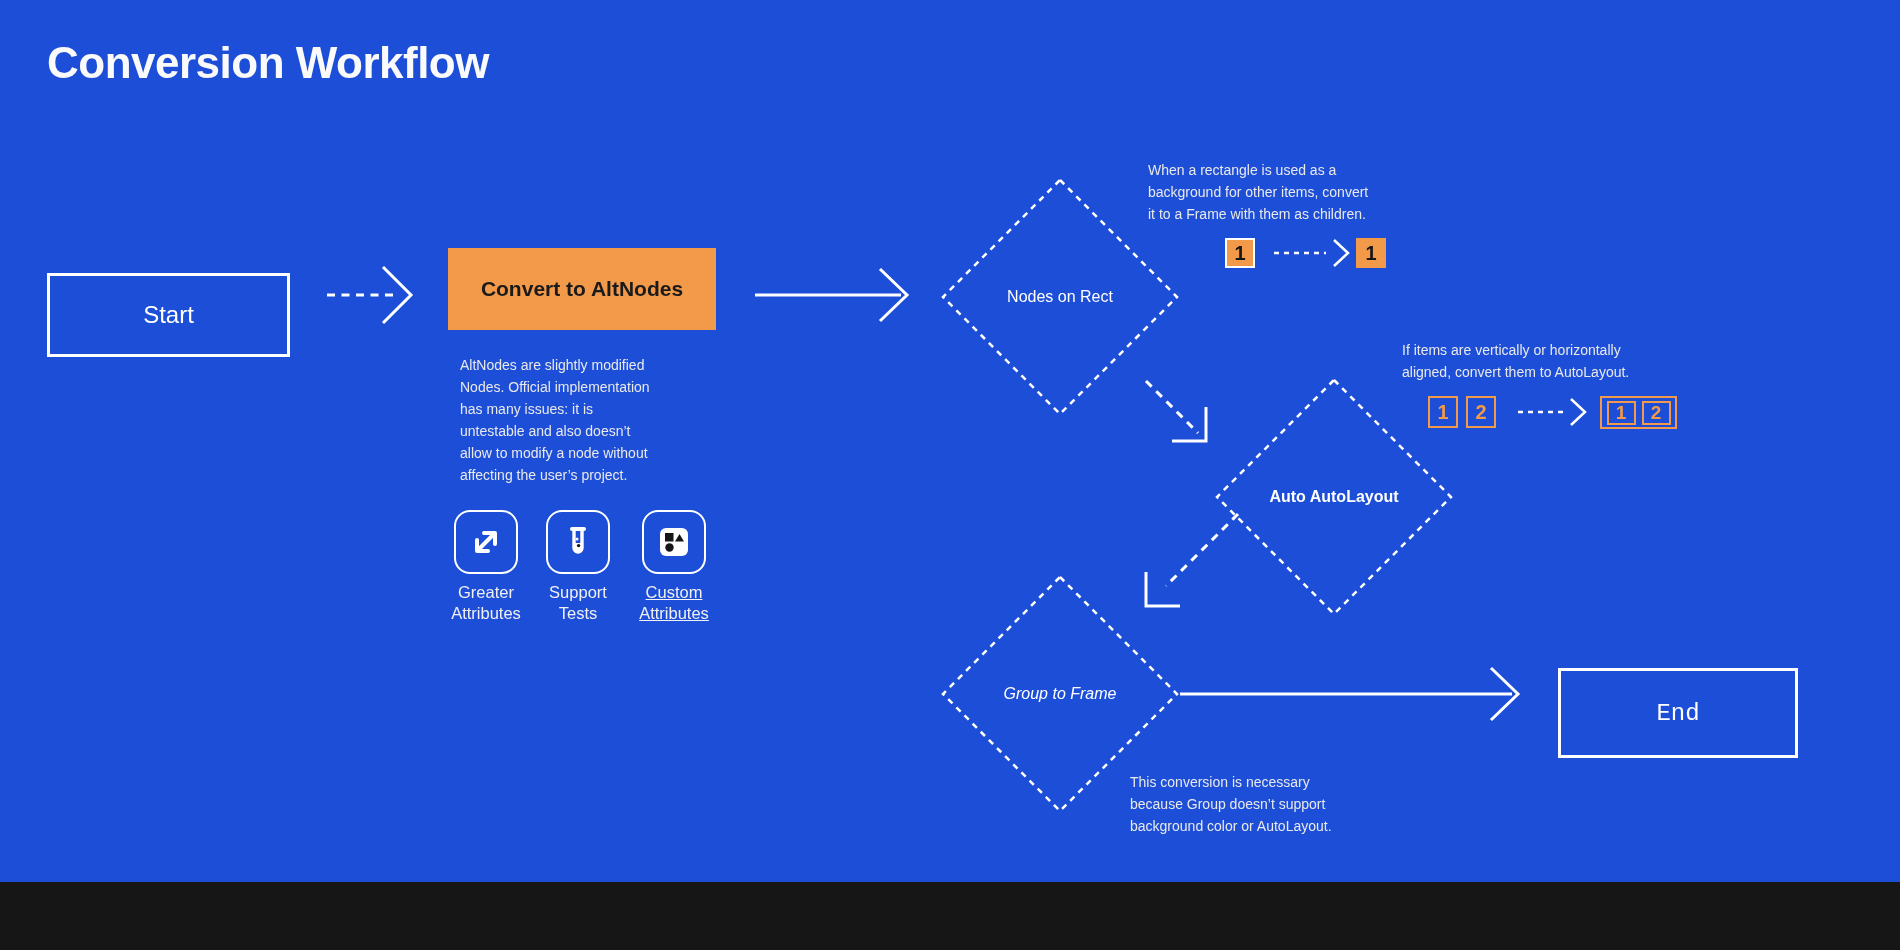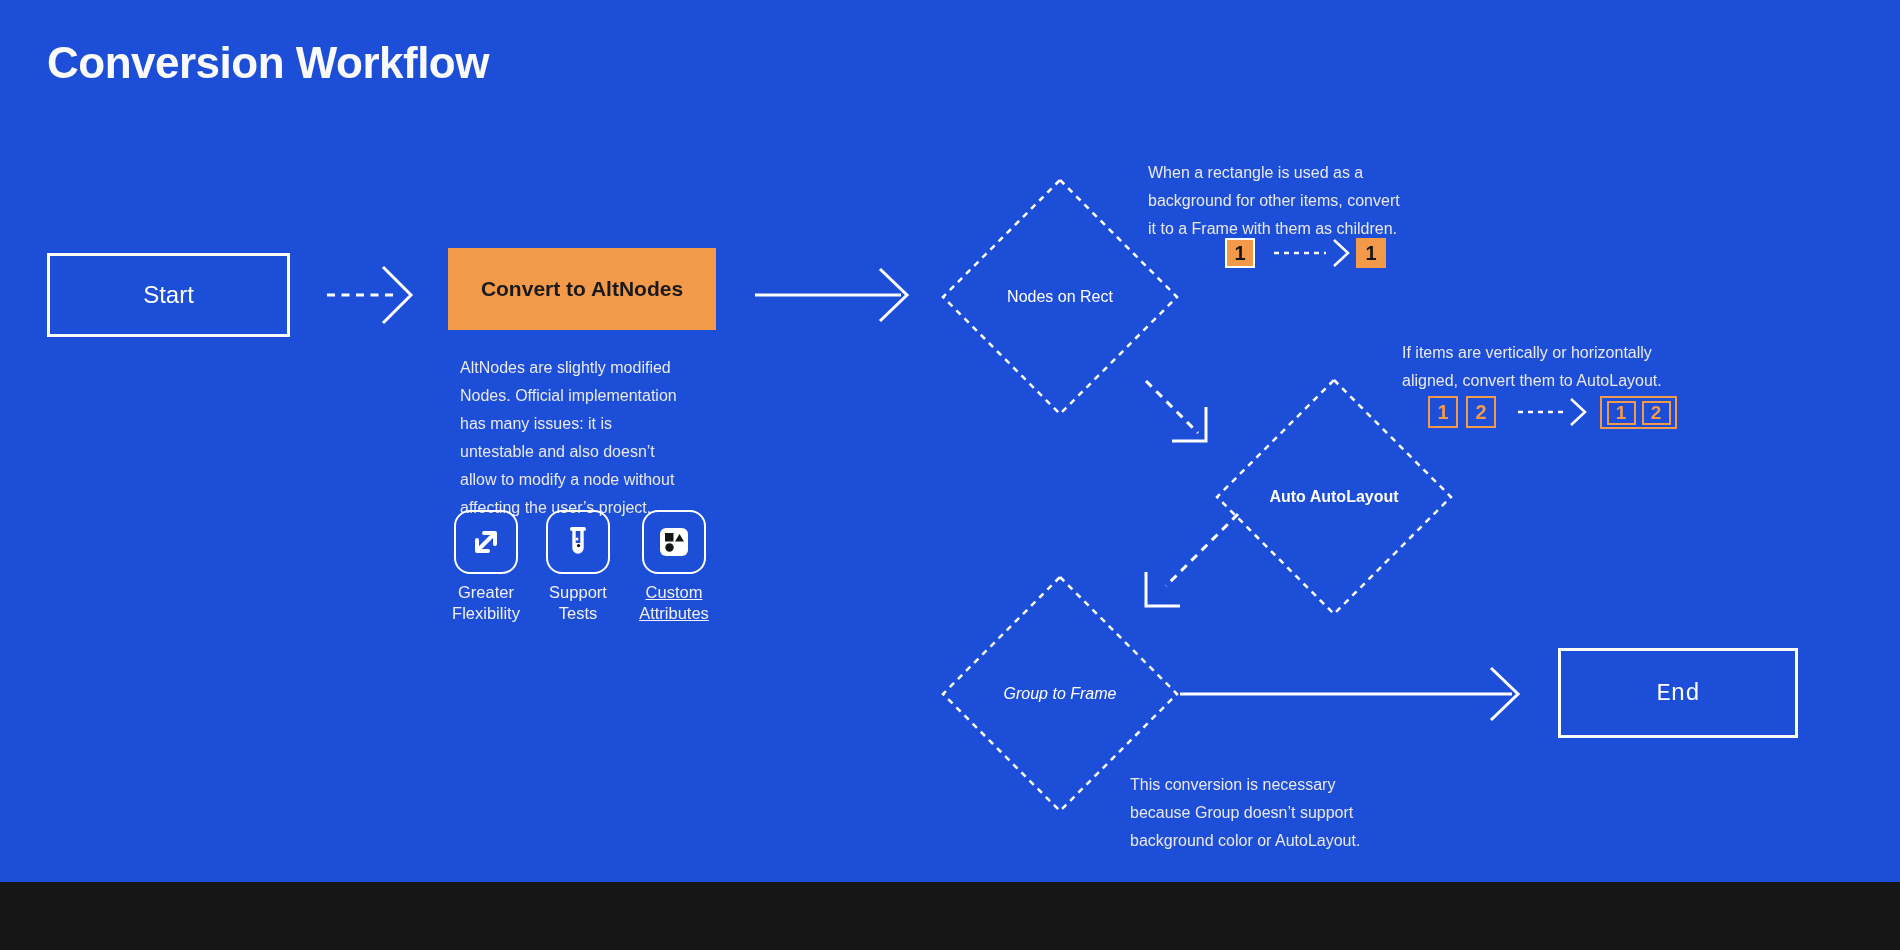--- a/index.html
+++ b/index.html
@@ -18,36 +18,36 @@
     position: absolute; left: 47px; top: 38px;
     font-size: 44px; font-weight: 800; letter-spacing: -0.5px;
     color: #FAFAFA; margin: 0; white-space: nowrap;
   }
 
   .term-box {
     position: absolute;
     border: 3px solid #FFFFFF;
     display: flex; align-items: center; justify-content: center;
     font-size: 24px; color: #FFFFFF; box-sizing: border-box;
-    background: transparent; white-space: nowrap;
+    background: transparent; white-space: nowrap; margin-top: 20px;
   }
   .process-box {
     position: absolute;
     background: var(--accent);
     display: flex; align-items: center; justify-content: center;
     font-size: 21px; font-weight: 600; color: #1A1A1A;
     box-sizing: border-box; white-space: nowrap;
   }
   .diamond-label {
     position: absolute; transform: translate(-50%, -50%);
     font-size: 16px; color: #FFFFFF; white-space: nowrap;
   }
   .note {
     position: absolute;
-    font-size: 16px; line-height: 28px; color: #E9E9E9;
+    font-size: 14px; line-height: 22px; color: #E9E9E9;
     white-space: pre-line;
   }
   .feature { position: absolute; width: 100px; display: flex; flex-direction: column; align-items: center; }
   .feature .icon-frame {
     width: 64px; height: 64px; box-sizing: border-box;
     border: 2.5px solid #FFFFFF; border-radius: 16px;
     display: flex; align-items: center; justify-content: center;
   }
   .feature .feature-label {
     margin-top: 8px; text-align: center;
@@ -148,21 +148,21 @@
 
   <div class="feature" style="left:436px; top:510px;">
     <div class="icon-frame">
       <svg width="36" height="36" viewBox="0 0 36 36" fill="none" stroke="#FFFFFF" stroke-width="4" stroke-linecap="round" stroke-linejoin="round">
         <path d="M11 25 L25 11"></path>
         <path d="M16 9 H27 V20"></path>
         <path d="M20 27 H9 V16"></path>
       </svg>
     </div>
     <div class="feature-label">Greater
-Flexibility</div>
+Attributes</div>
   </div>
 
   <div class="feature" style="left:528px; top:510px;">
     <div class="icon-frame">
       <svg width="36" height="36" viewBox="0 0 36 36" fill="none">
         <path d="M12 5 H24" stroke="#FFFFFF" stroke-width="4" stroke-linecap="round"></path>
         <path d="M14 6 V24 a4 4 0 0 0 8 0 V6" stroke="#FFFFFF" stroke-width="3.4"></path>
         <path d="M14.8 19 H21.2 V24 a3.2 3.2 0 0 1 -6.4 0 Z" fill="#FFFFFF"></path>
         <circle cx="17" cy="15" r="1.5" fill="#FFFFFF"></circle>
         <circle cx="18.6" cy="21.6" r="1.7" fill="#161616"></circle>

